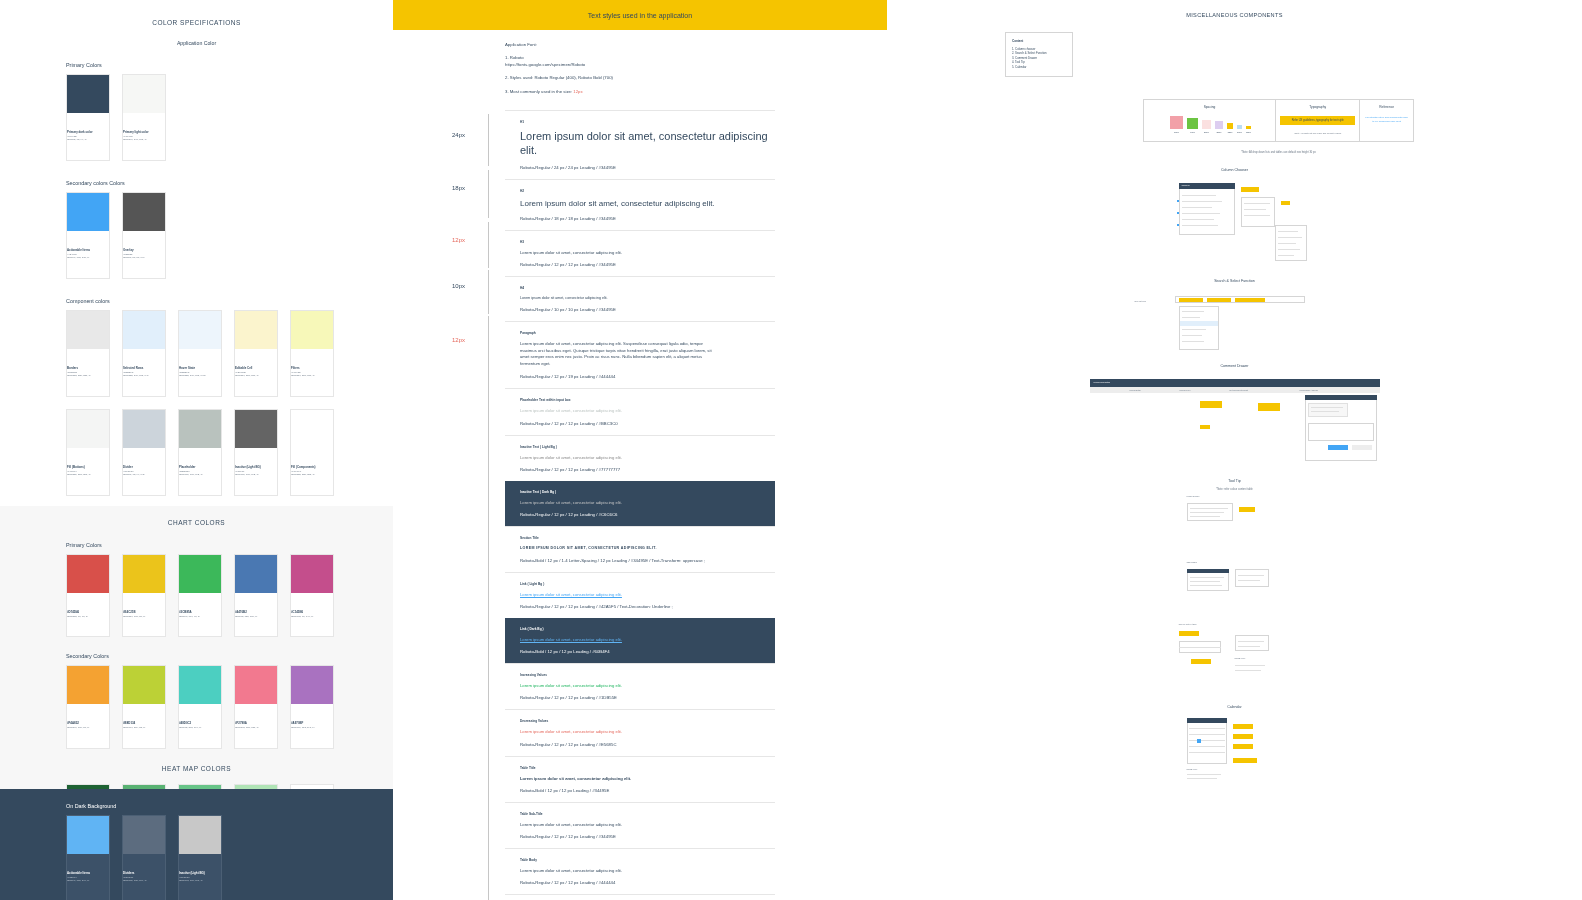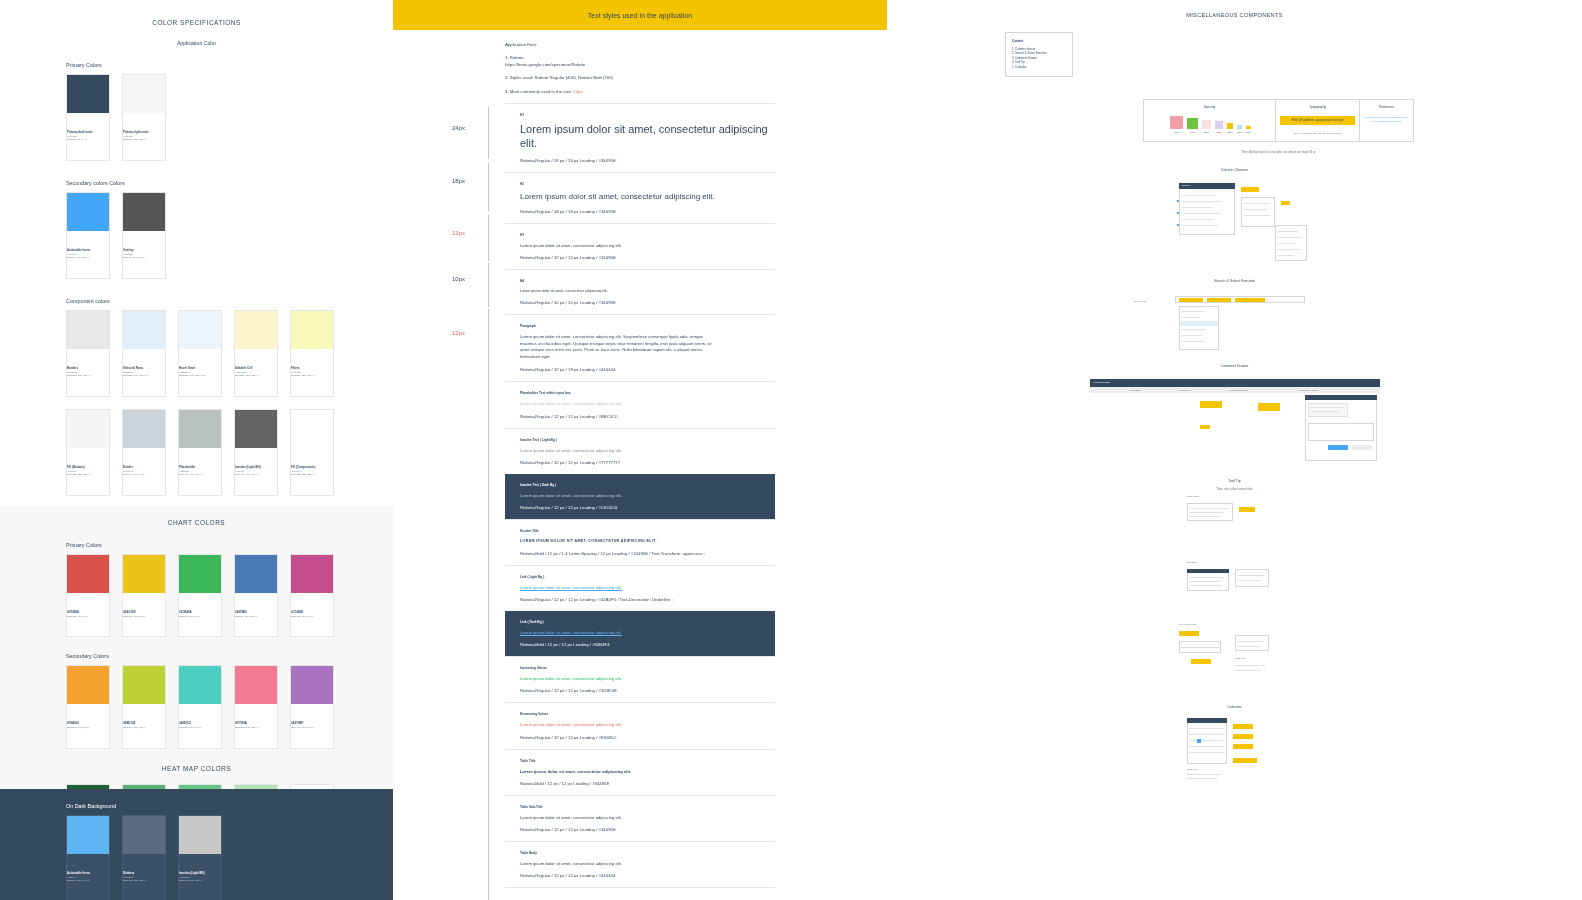--- a/index.html
+++ b/index.html
@@ -40,21 +40,21 @@
   
   .col-mid { width:494px; position:relative; background:#fff; }
   .mid-head {
     height:30px; background:#F5C400; display:flex; align-items:center; justify-content:center;
   }
   .mid-head span { font-size:7px; color:#34495E; }
   .font-spec { padding:12px 0 0 112px; }
   .font-spec p { font-size:4.3px; color:#34495E; line-height:1.5; margin-bottom:7px; }
   .font-spec p .hl { color:#E5685C; }
 
-  .rows { margin:8px 0 0 112px; width:270px; position:relative; }
+  .rows { margin:15px 0 0 112px; width:270px; position:relative; }
   .trow { border-top:1px solid #E6E6E6; padding:9px 0 9px 15px; position:relative; }
   .trow.dark { background:#34495E; border-top:none; padding-left:15px; }
   .tag { font-size:3.2px; font-weight:bold; color:#34495E; display:block; margin-bottom:6px; }
   .trow.dark .tag { color:#ffffff; }
   .sample { color:#34495E; display:block; margin-bottom:7px; line-height:1.25; }
   .s24 { font-size:11px; } .s18 { font-size:8px; } .s12 { font-size:4.2px; } .s10 { font-size:3.6px; }
   .spec { font-size:4.3px; color:#34495E; display:block; }
   .trow.dark .spec { color:#ffffff; }
   .trow.dark .sample { color:#C6C6C6; }
   .sample.ph { color:#BBC3C0; }

